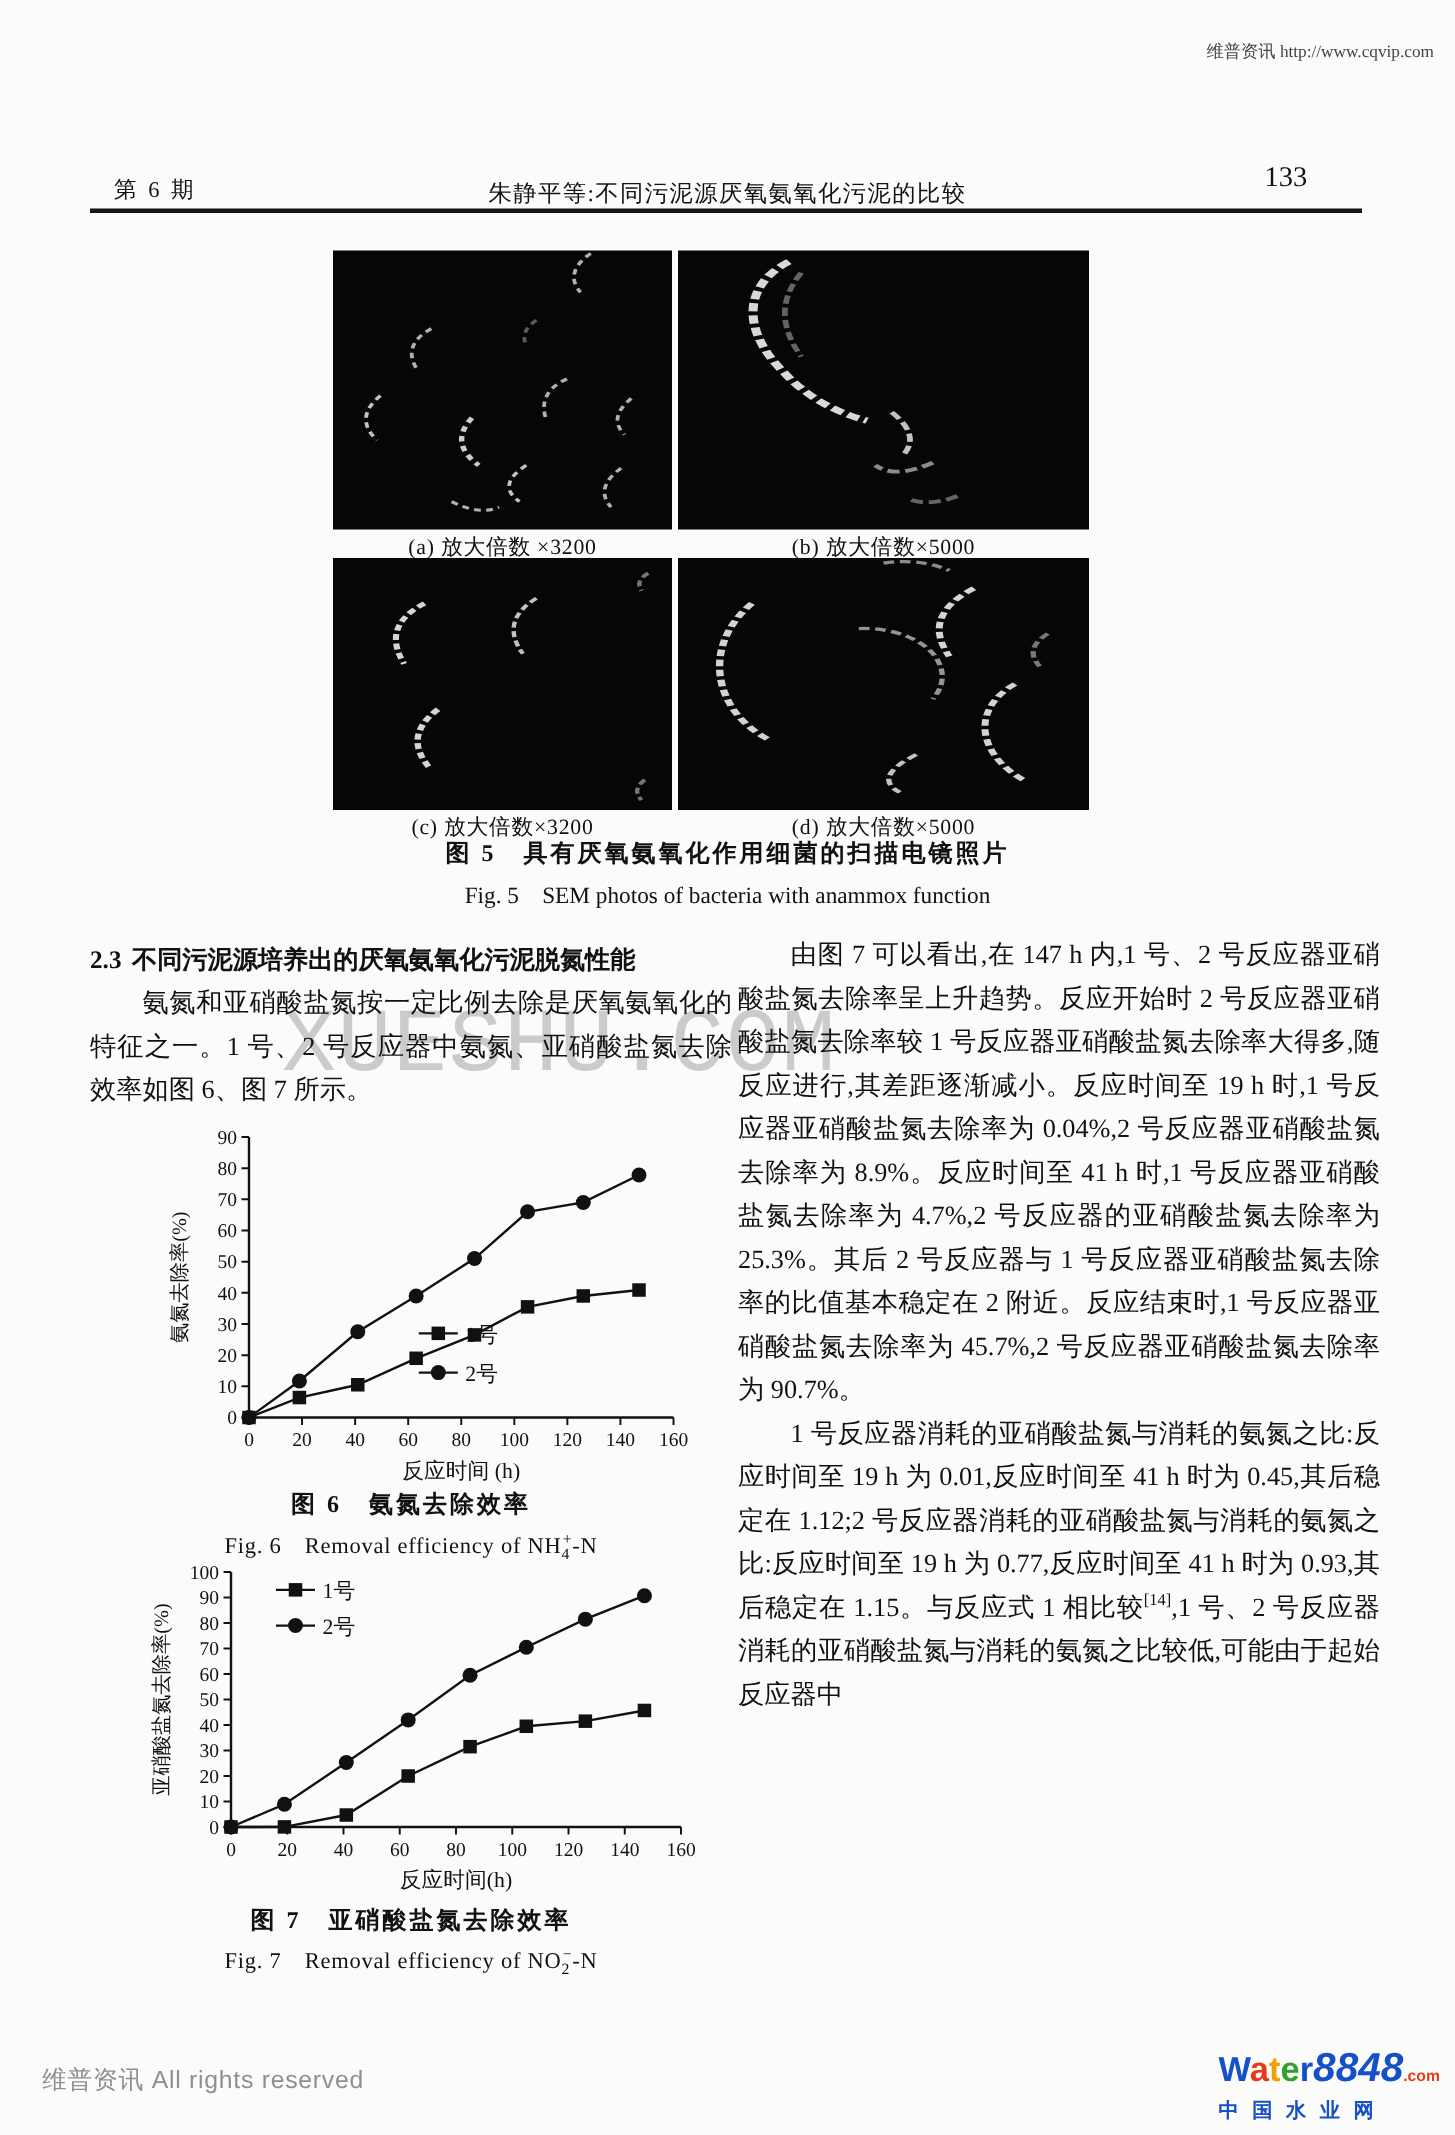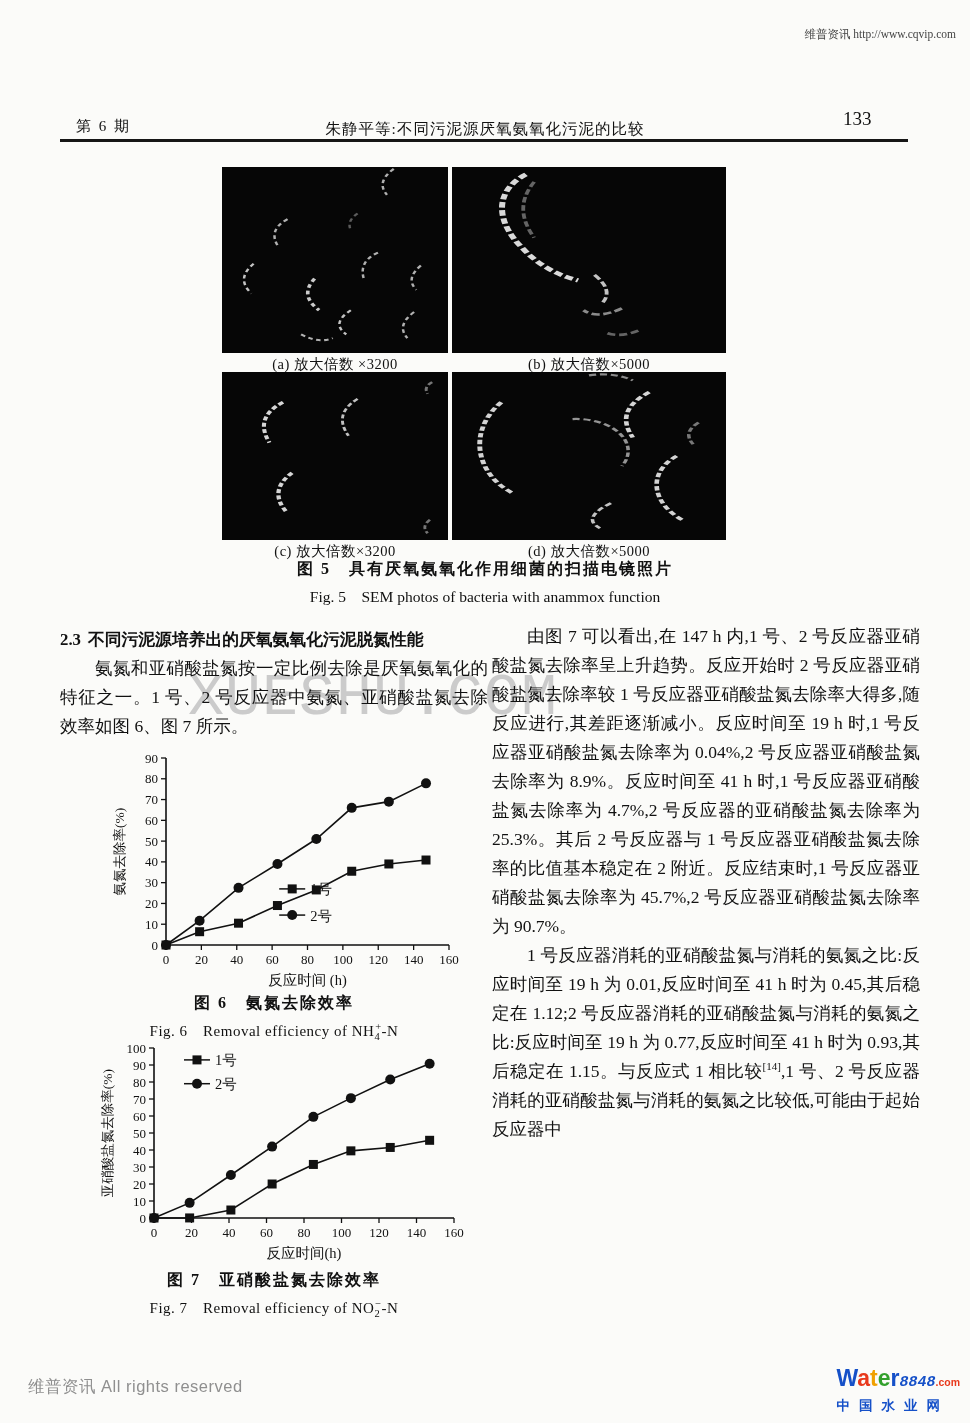--- a/index.html
+++ b/index.html
@@ -35,21 +35,21 @@
   .chart svg{display:block;}
   .chcap-cn{z-index:1;width:420px;text-align:center;font-size:16px;font-weight:bold;letter-spacing:2px;}
   .chcap-en{z-index:1;width:420px;text-align:center;font-size:15px;font-family:"Liberation Serif",serif;letter-spacing:0.5px;}
   .chcap-en sub{font-size:10.5px;}
   .chcap-en sup{font-size:10.5px;margin-left:-5px;}
   
   .ftr-left{left:28px;top:1376px;font-size:16.5px;color:#8f8f8f;
             font-family:"Liberation Sans","DejaVu Sans",sans-serif;letter-spacing:0.5px;}
   .logo{right:10px;top:1366px;text-align:left;font-family:"Liberation Sans","DejaVu Sans",sans-serif;}
   .logo-line1{font-size:23px;font-weight:bold;line-height:24px;white-space:nowrap;}
-  .logo-8848{font-family:Liberation Mono, monospace;font-style:italic;font-size:15px;font-weight:bold;}
+  .logo-8848{font-family:Liberation Sans, sans-serif;font-style:italic;font-size:27px;font-weight:bold;}
   .logo-com{font-size:10.5px;font-weight:bold;margin-top:48px;}
   .logo-line2{font-size:13.5px;font-weight:bold;letter-spacing:9px;line-height:18px;margin-top:2px;white-space:nowrap;}
 </style>
 </head>
 <body>
 
 <div class="abs cqvip">维普资讯 http://www.cqvip.com</div>
 
 <div class="abs hdr-issue">第 6 期</div>
 <div class="abs hdr-title">朱静平等:不同污泥源厌氧氨氧化污泥的比较</div>

